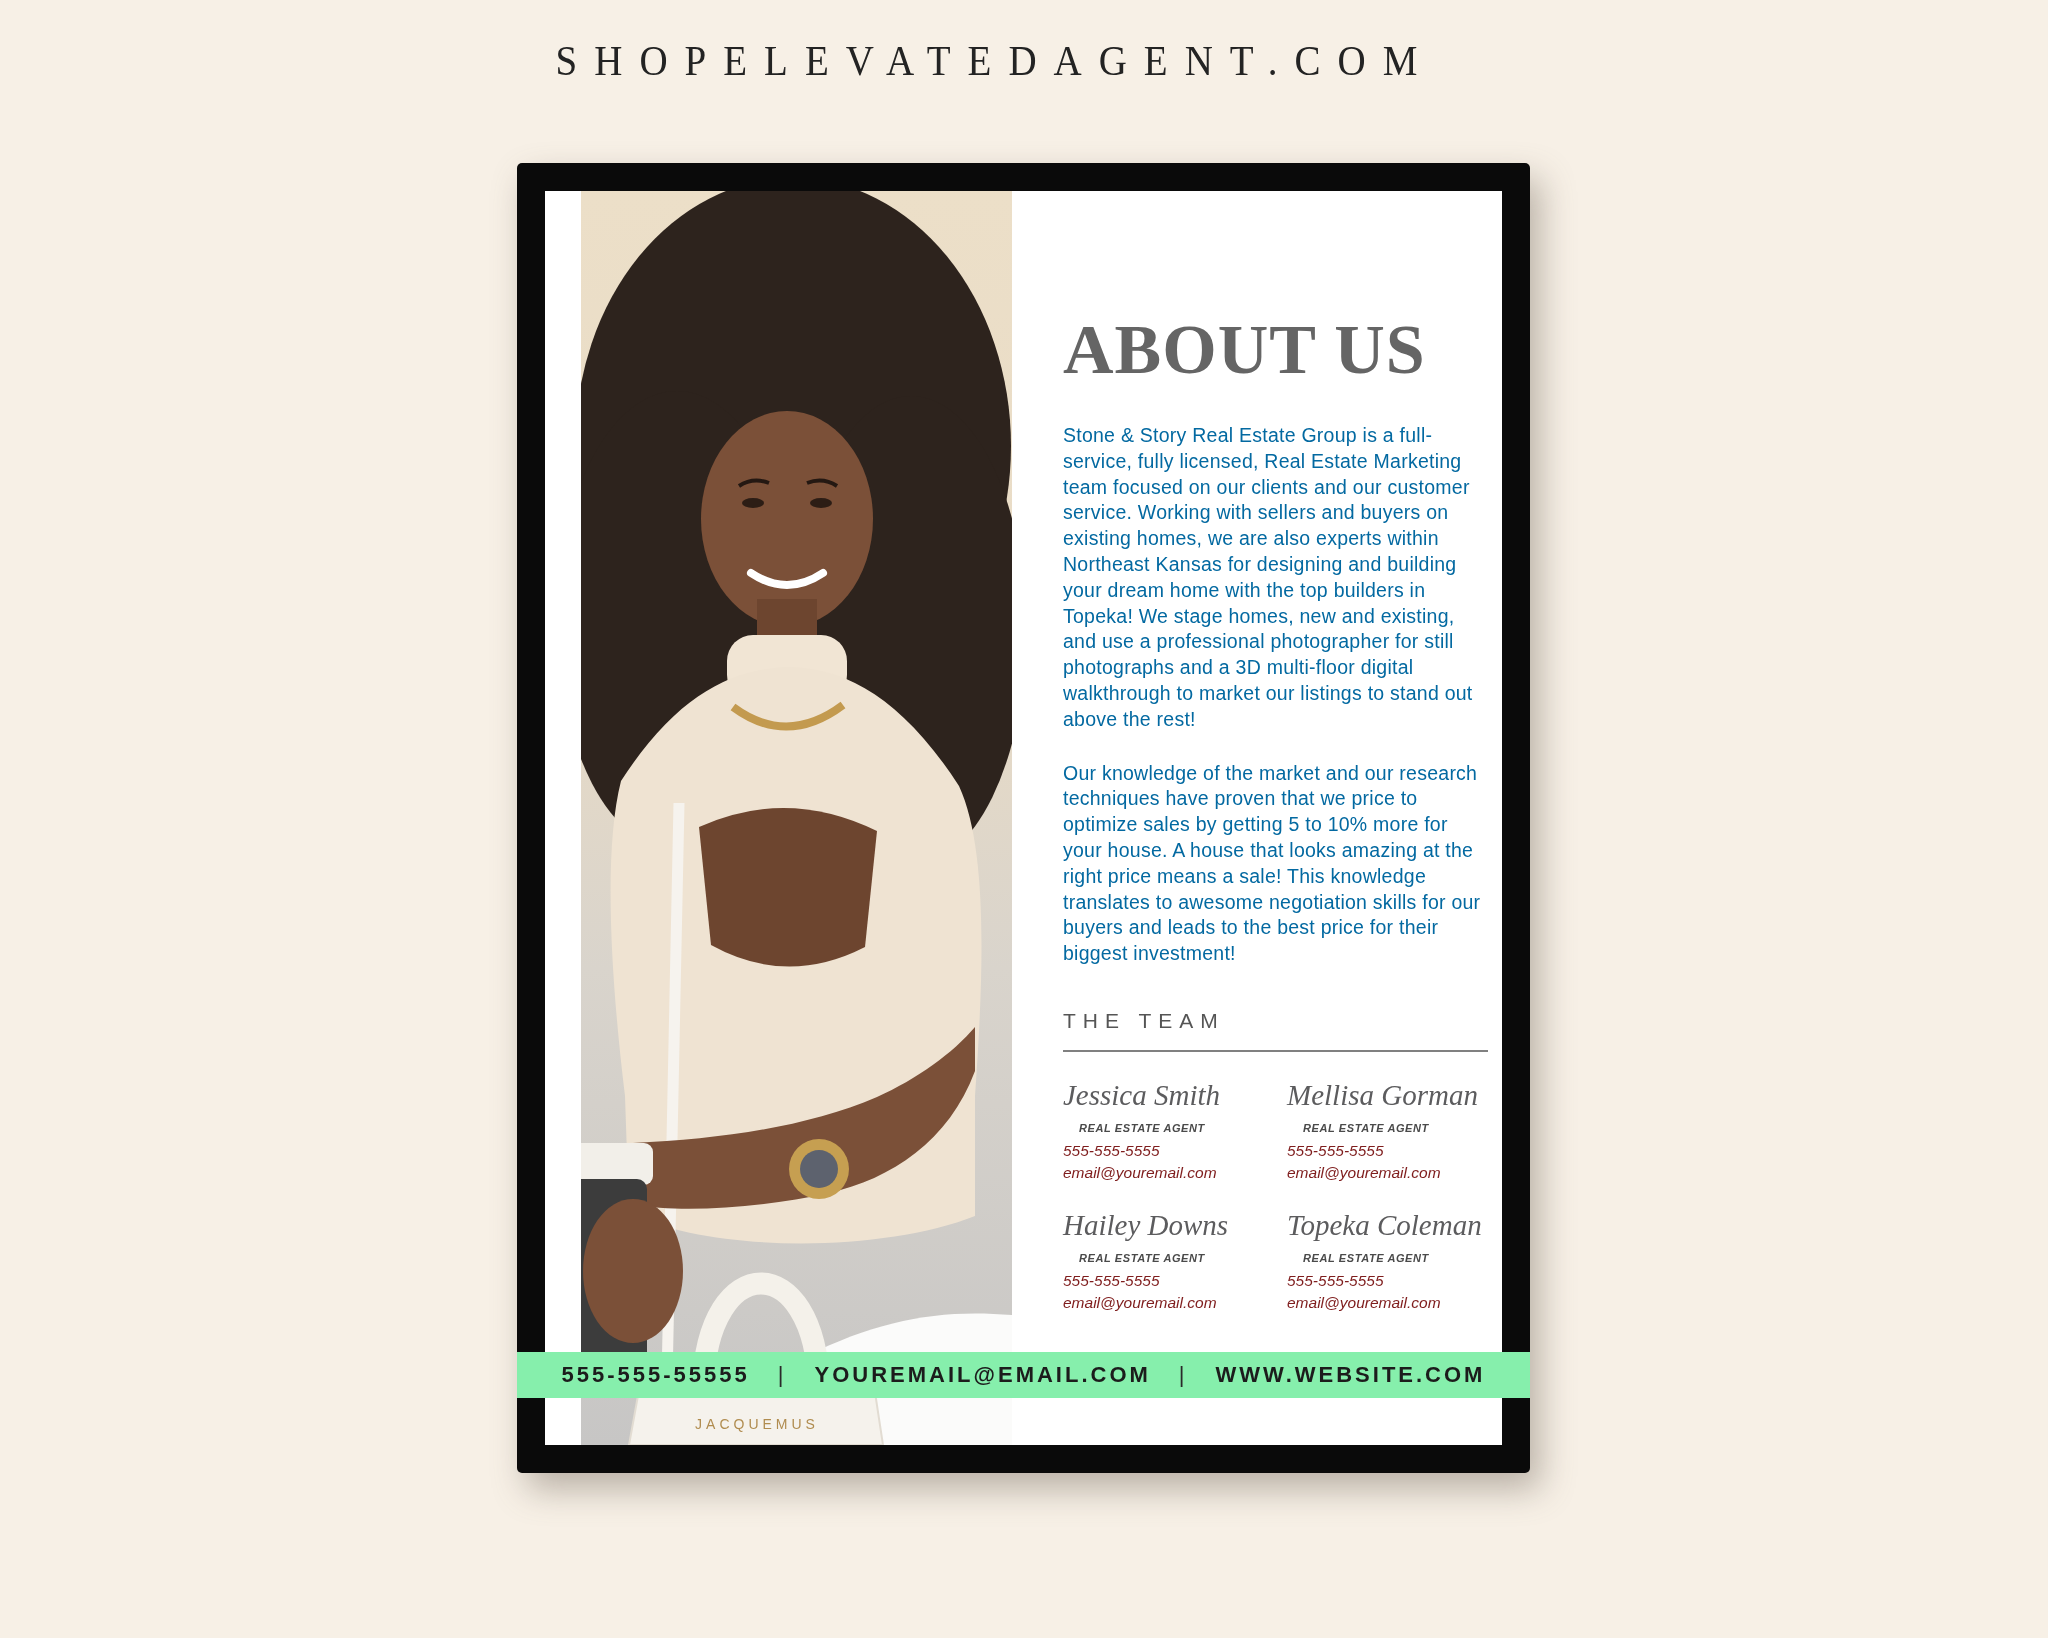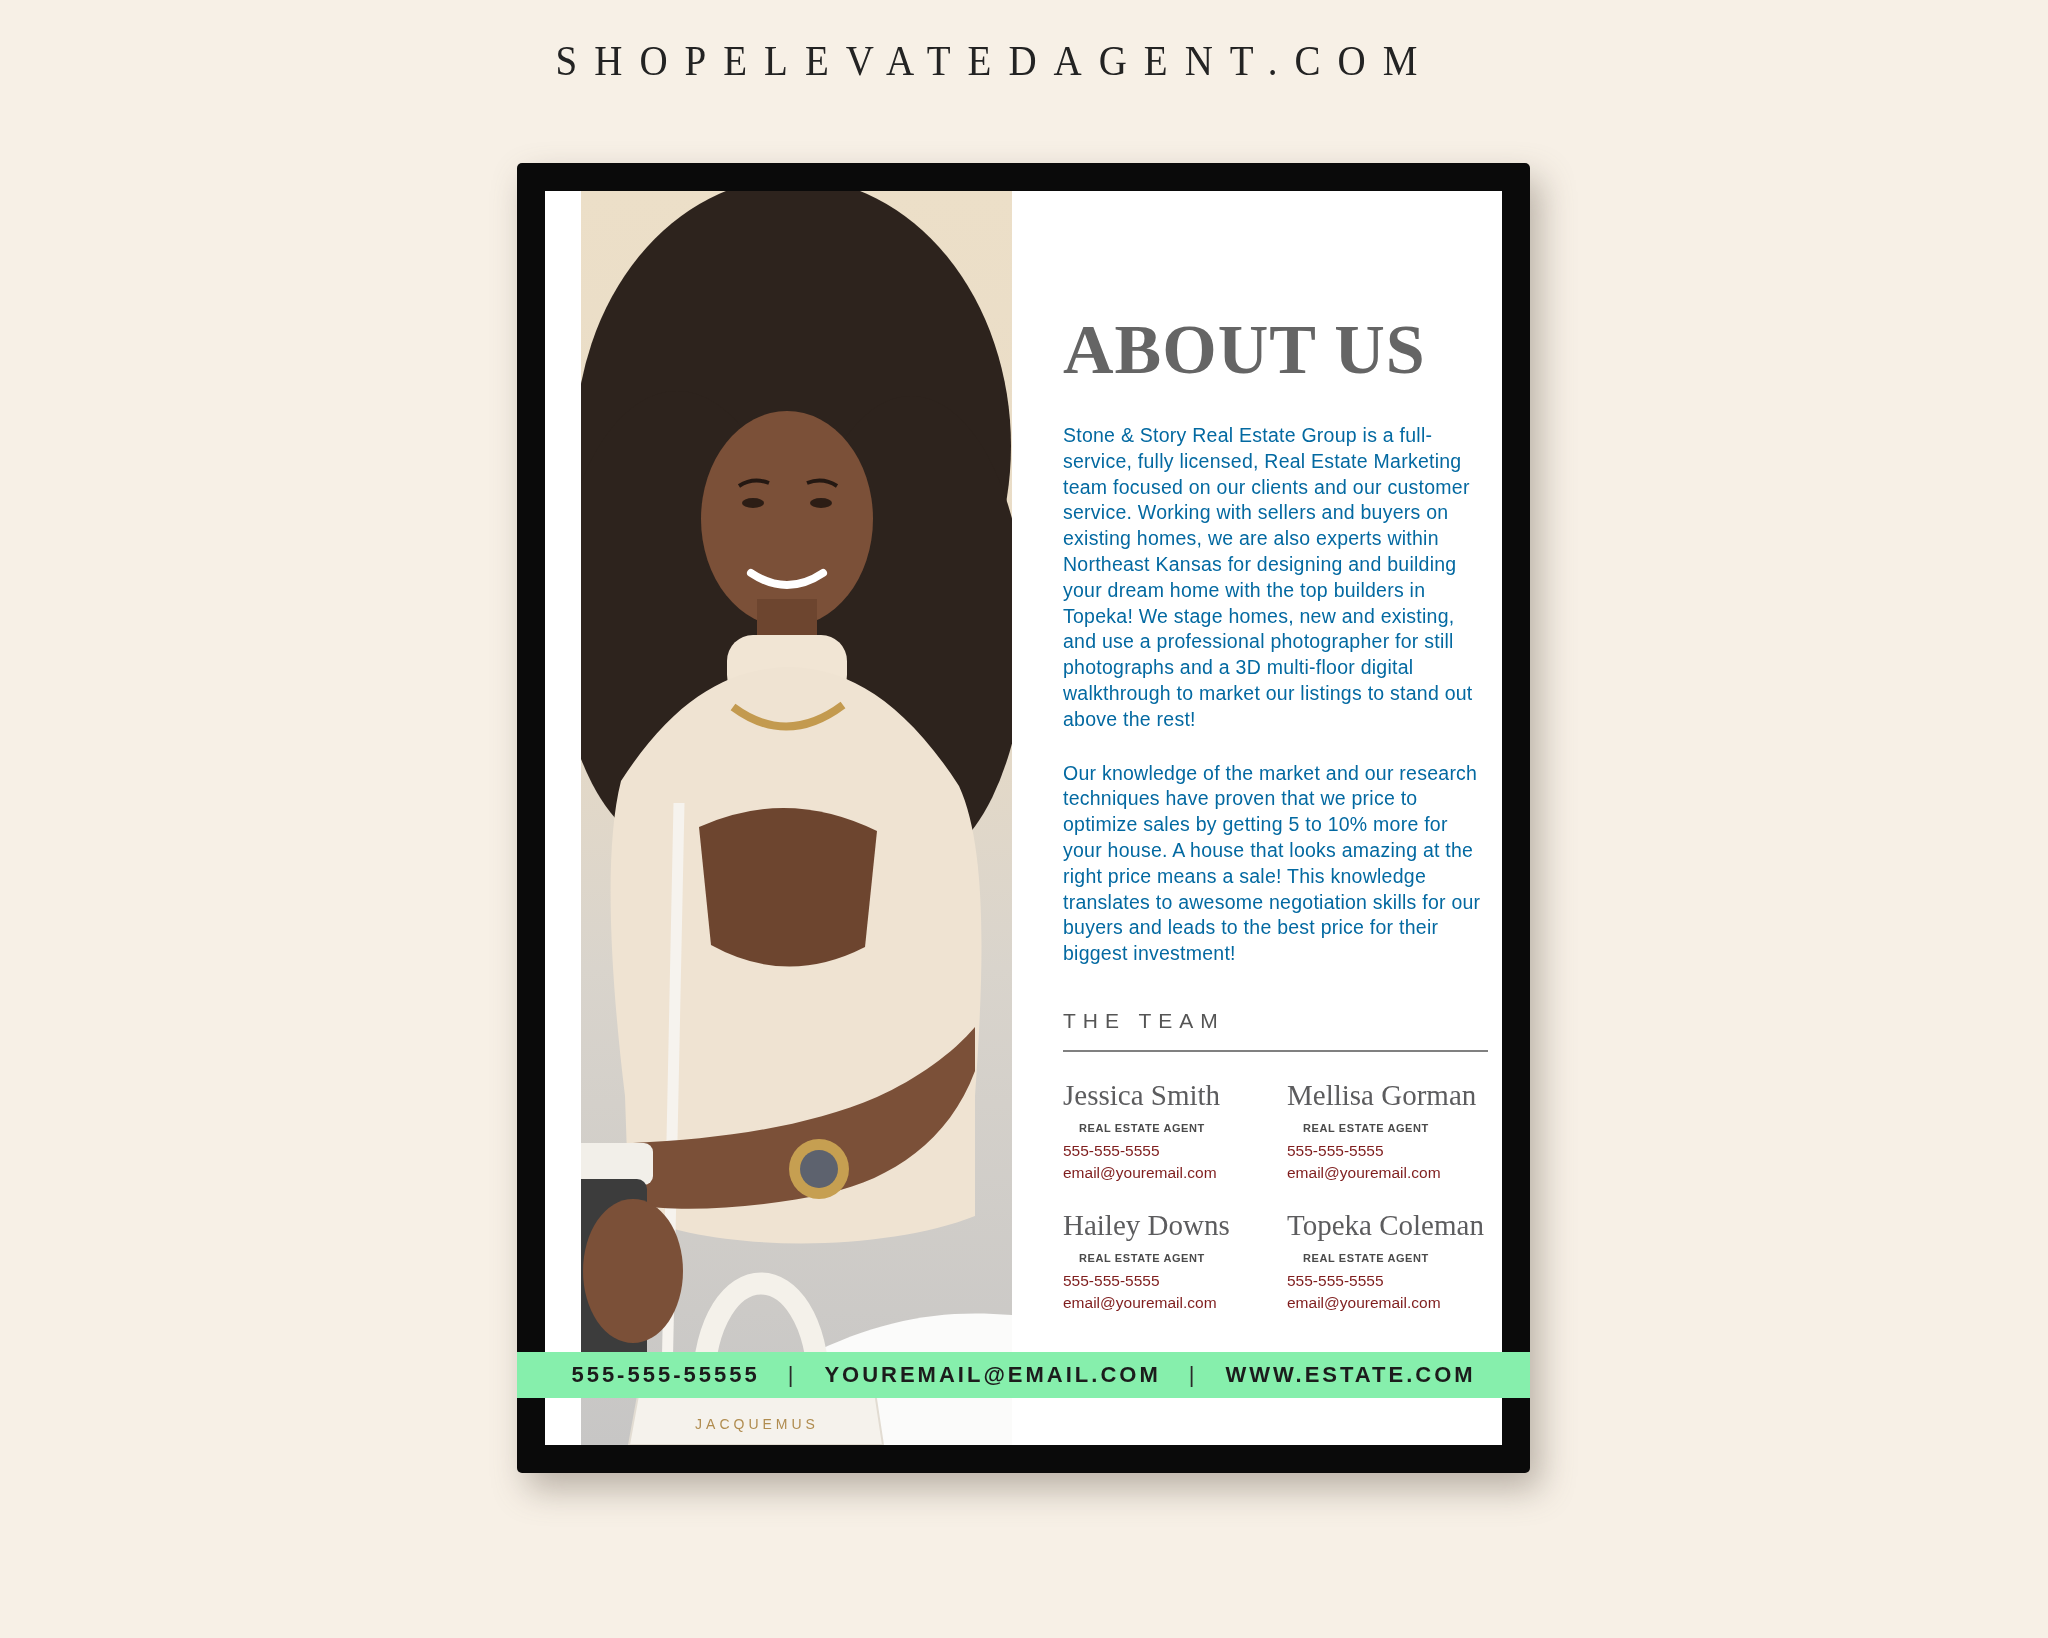--- a/index.html
+++ b/index.html
@@ -23,21 +23,21 @@
 
   
   .content{position:absolute;left:467px;top:0;width:490px;height:1254px;box-sizing:border-box;
            padding:124px 14px 0 51px;}
   .about-title{margin:0 0 38px 0;font-family:"Liberation Serif",serif;font-weight:700;
                font-size:70px;line-height:1.0;letter-spacing:1px;color:#656565;}
   .para{width:425px;margin:0 0 28px 0;font-size:19.5px;line-height:25.8px;
         letter-spacing:.25px;color:#0369a1;}
   .team-heading{margin:42px 0 0 0;font-size:21px;letter-spacing:7px;color:#555555;}
   .team-rule{width:425px;border:none;border-top:2px solid #808080;margin:17px 0 0 0;}
-  .team-grid{margin-top:27px;display:grid;grid-template-columns:224px 224px;row-gap:25px;}
+  .team-grid{margin-top:27px;display:grid;grid-template-columns:224px 224px;row-gap:25px;font-style:italic;}
   .member .name{font-family:"Liberation Serif",serif;font-size:29px;color:#5c5c5e;
                 margin:0 0 10px 0;}
   .member .role{font-size:11px;font-weight:bold;letter-spacing:.6px;color:#4a4a4a;
                 margin:0 0 6px 16px;}
   .member .phone,.member .email{font-size:15.5px;line-height:1.42;color:#7f1d1d;}
 
   
   .contact-bar{position:absolute;left:0;top:1189px;width:1013px;height:46px;
                background:#86efac;display:flex;align-items:center;justify-content:center;
                gap:28px;font-size:22px;font-weight:bold;letter-spacing:3px;color:#1c1c1c;}
@@ -139,17 +139,17 @@
           </div>
         </div>
       </div>
     </div>
 
     <div class="contact-bar">
       <span>555-555-55555</span>
       <span class="sep">|</span>
       <span>YOUREMAIL@EMAIL.COM</span>
       <span class="sep">|</span>
-      <span>WWW.ESTATE.COM</span>
+      <span>WWW.WEBSITE.COM</span>
     </div>
   </div>
 
 </div>
 
 </body></html>

